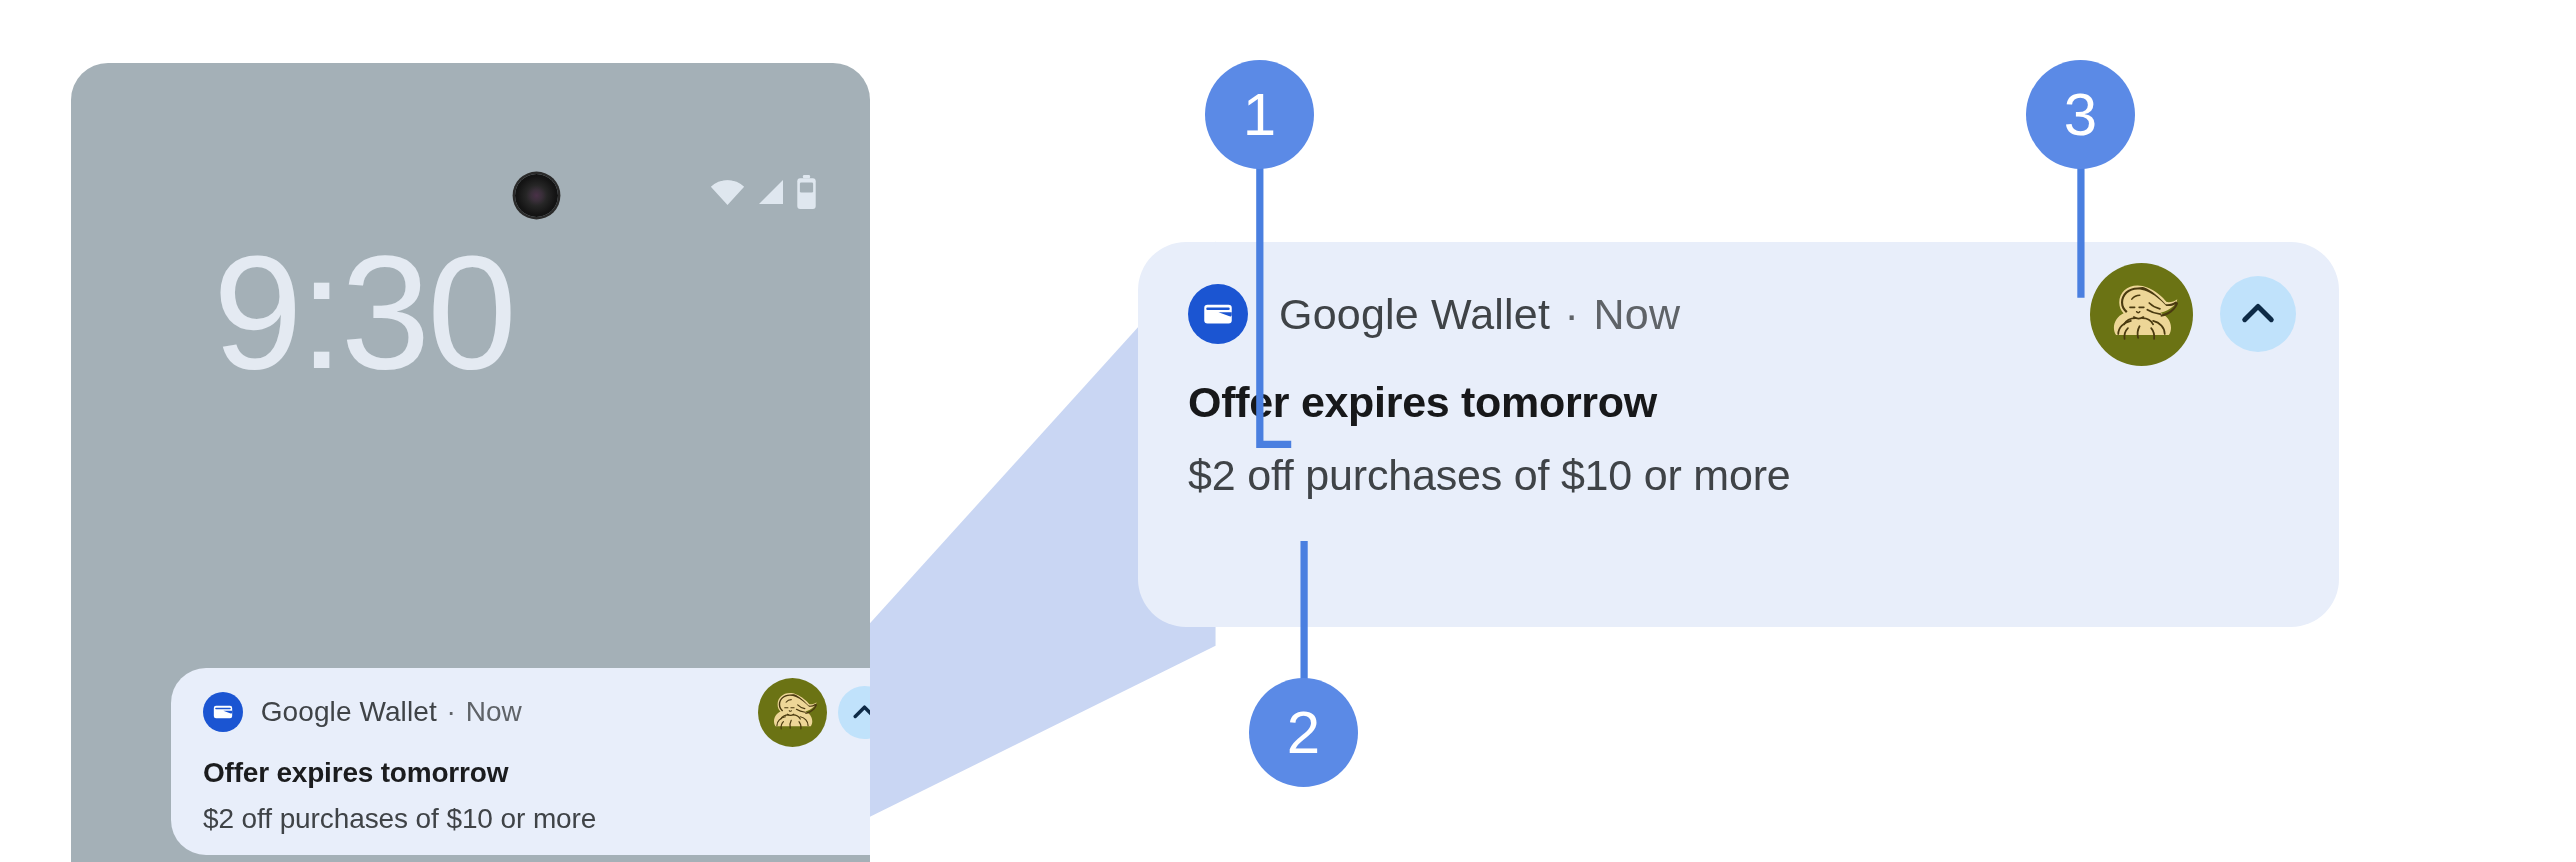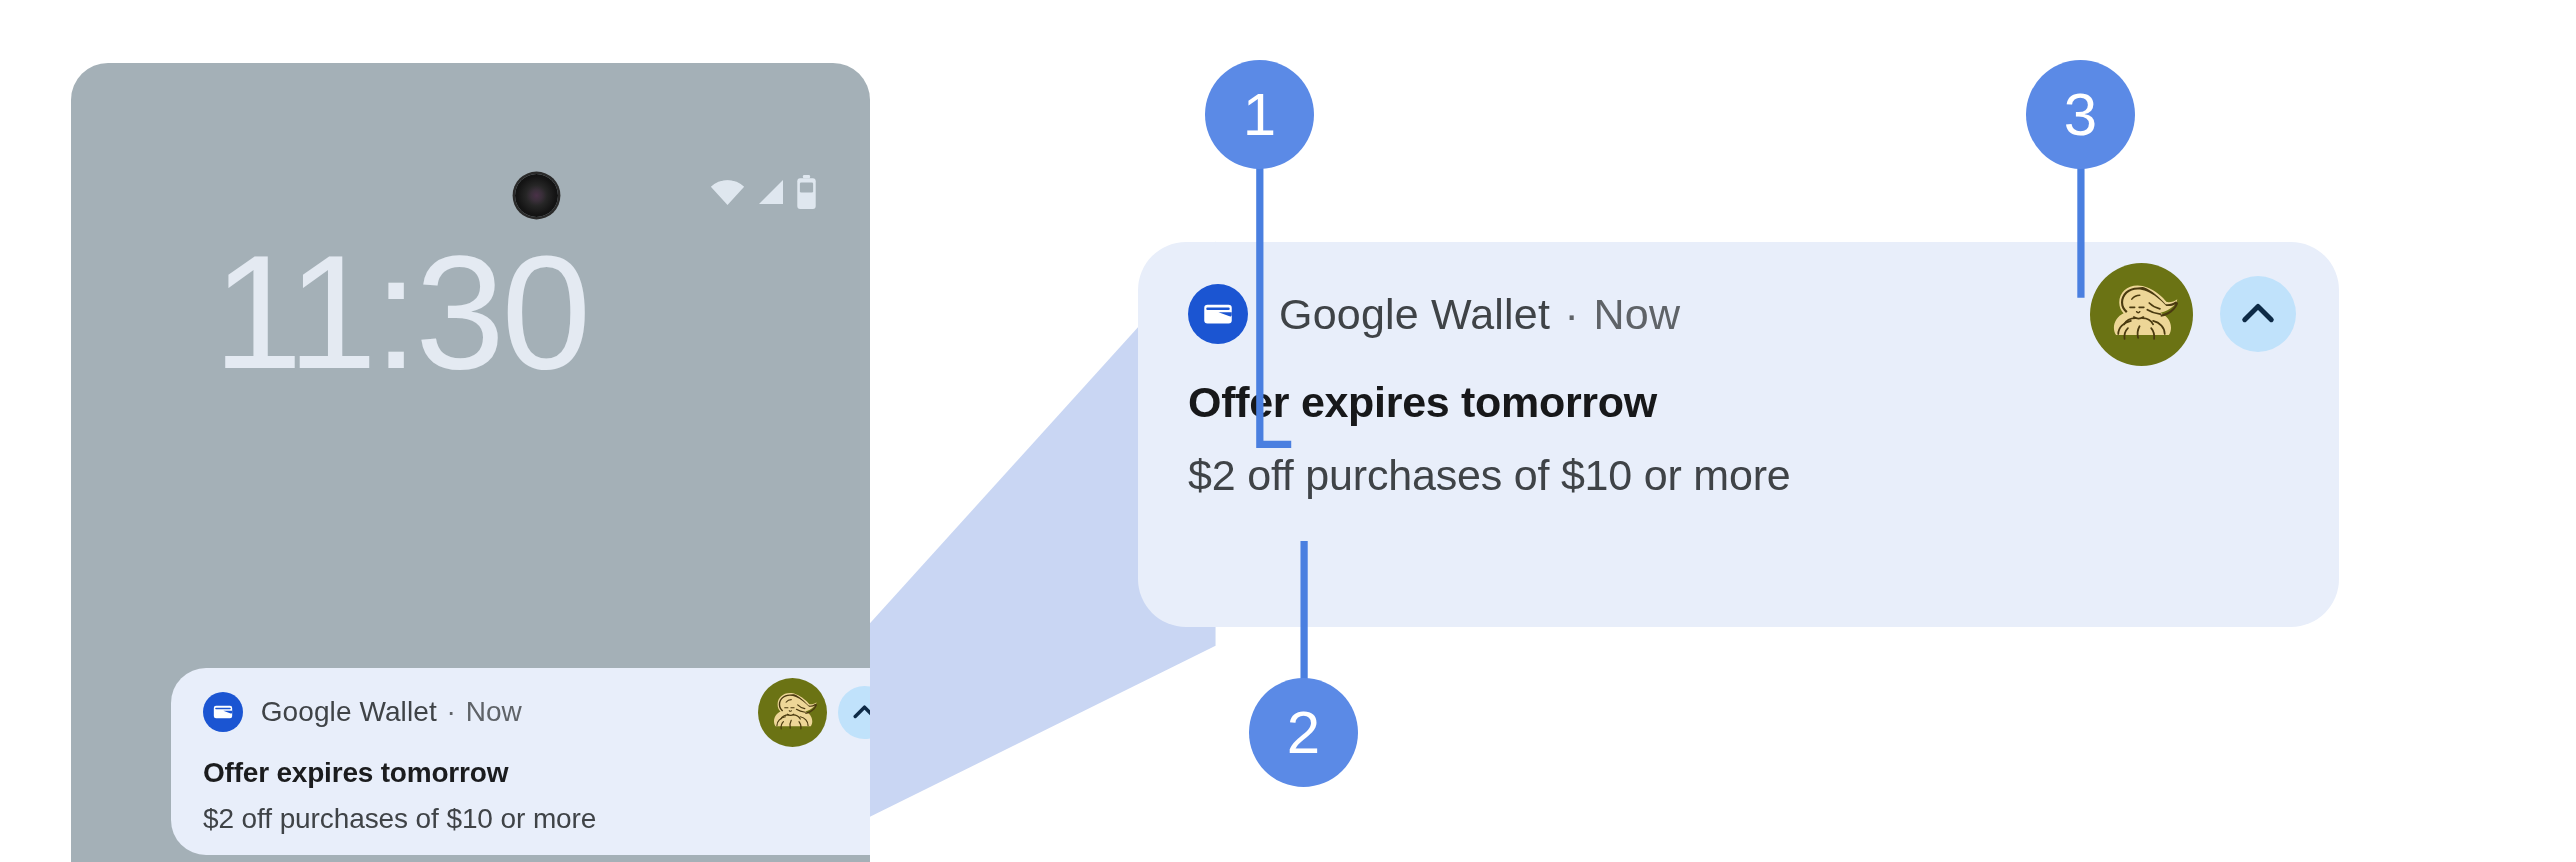--- a/index.html
+++ b/index.html
@@ -231,21 +231,21 @@
         <path d="M17.5 2.5v15H2.5Z" fill="#dfe7ef"></path>
       </svg>
 
       <svg width="21" height="34" viewBox="0 0 13 21">
         <rect x="4.3" y="0" width="4.4" height="2" rx="0.7" fill="#dfe7ef"></rect>
         <rect x="0.8" y="2" width="11.4" height="19" rx="1.8" fill="#dfe7ef"></rect>
         <rect x="2.4" y="4.6" width="8.2" height="6.2" rx="0.8" fill="#a4b0b7"></rect>
       </svg>
     </div>
 
-    <div class="phone-clock">11:30</div>
+    <div class="phone-clock">9:30</div>
 
     <div class="notif-small">
       <div class="row-head">
 
         <svg class="wallet-badge" viewBox="0 0 48 48">
           <circle cx="24" cy="24" r="24" fill="#1b55d2"></circle>
           <rect x="13" y="16.5" width="22" height="15" rx="2.6" fill="#ffffff"></rect>
           <rect x="14.6" y="18.8" width="18.8" height="1.9" rx="0.95" fill="#1b55d2"></rect>
           <path d="M13 22.6h22v2.1c0 .9-1 1.5-1.8 1.1l-8.8-3.2h-11.4Z" fill="#1b55d2"></path>
         </svg>

